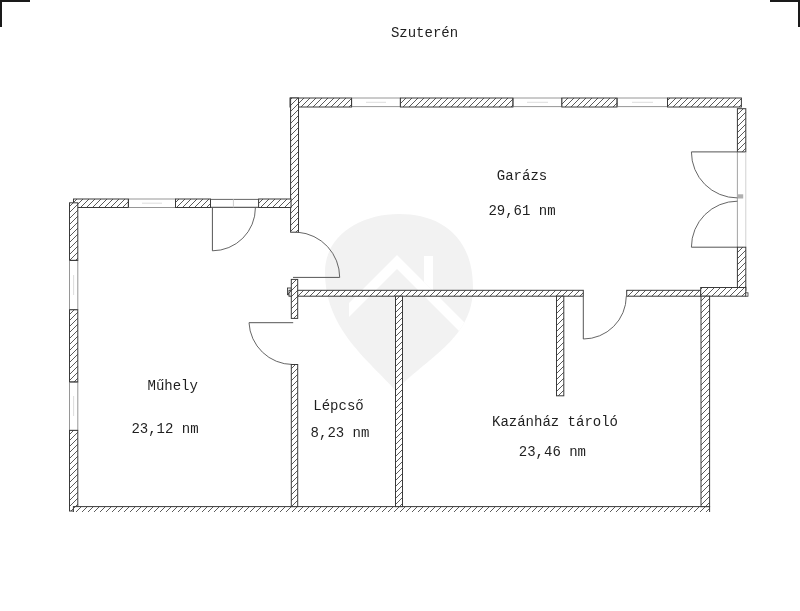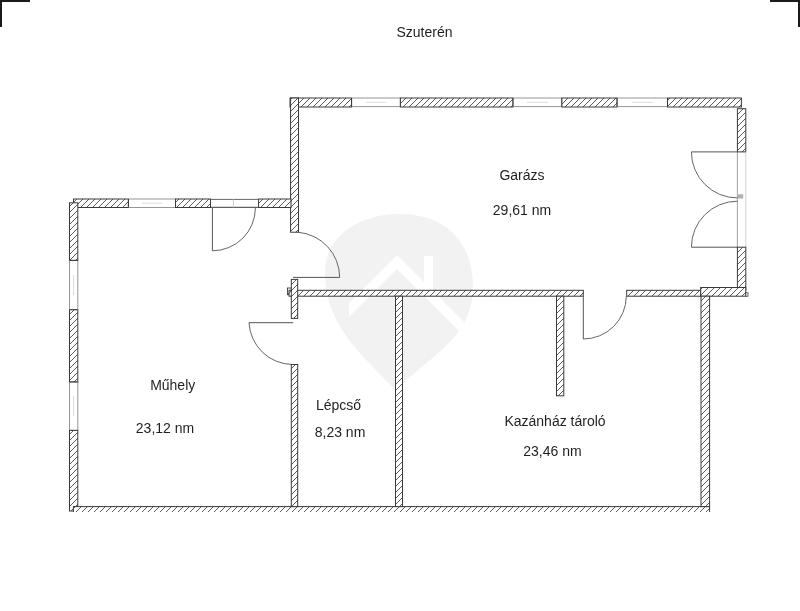--- a/index.html
+++ b/index.html
@@ -1,17 +1,17 @@
 <!DOCTYPE html>
 <html><head>
 <meta charset="utf-8">
 <style>
 html,body{margin:0;padding:0;background:#fff;}
 #page{position:relative;width:800px;height:512px;background:#fff;overflow:hidden;
-font-family:Liberation Sans, sans-serif;}
+font-family:Liberation Mono, monospace;}
 svg{display:block}
 </style>
 </head>
 <body>
 <div id="page">
 <svg width="800" height="611" viewBox="0 0 800 611">
 <defs>
 <pattern id="hh" width="6" height="6" patternUnits="userSpaceOnUse">
 <rect width="6" height="6" fill="#ffffff"></rect>
 <path d="M-1.5,1.5 L1.5,-1.5 M-1.5,7.5 L7.5,-1.5 M4.5,7.5 L7.5,4.5" stroke="#484848" stroke-width="0.9" fill="none"></path>

